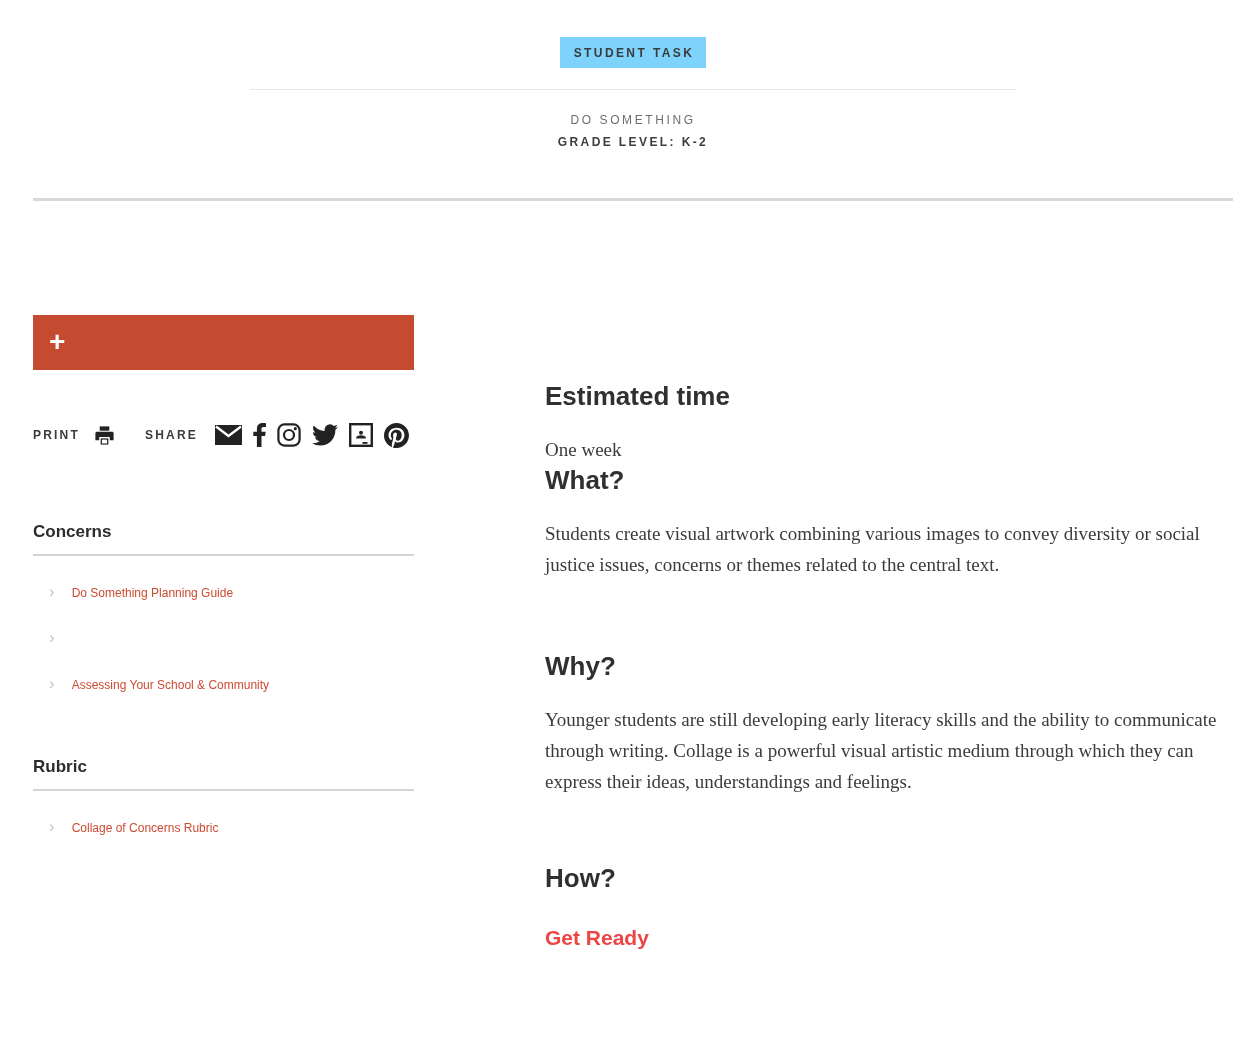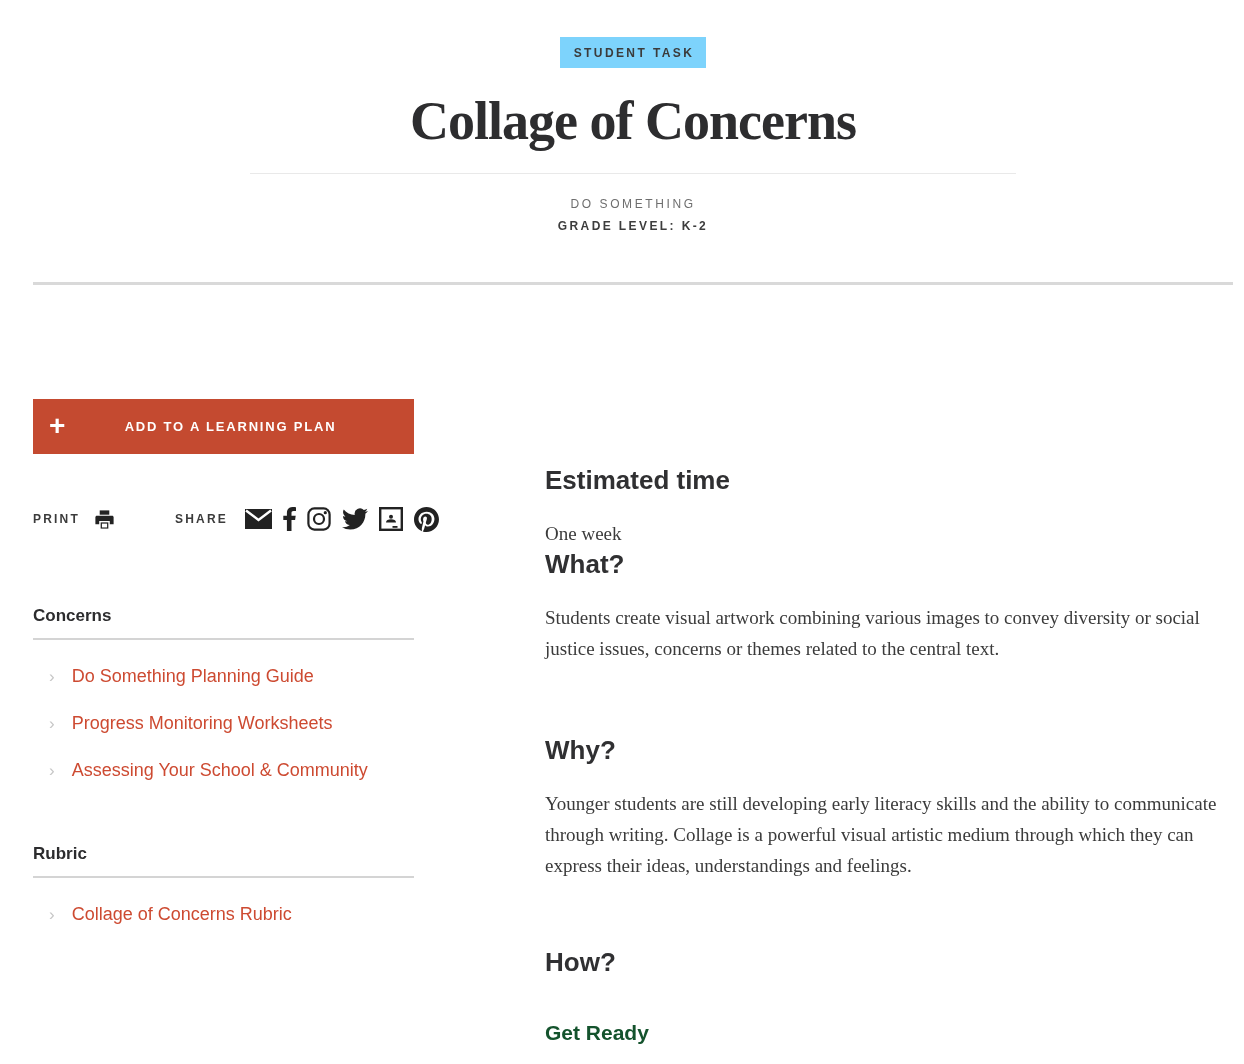--- a/index.html
+++ b/index.html
@@ -54,66 +54,64 @@
     letter-spacing:1.8px; text-transform:uppercase; padding-left:14px;
   }
   .print-share { display:flex; align-items:center; margin-top:51px; height:28px; }
   .tiny-label {
     font-size:12px; font-weight:bold; letter-spacing:2.2px;
     color:#3b3b3b; text-transform:uppercase;
   }
   .icon { display:inline-flex; align-items:center; justify-content:center; cursor:pointer; }
   .icon svg { display:block; }
   .print-icon { margin-left:13px; }
-  .share-label { margin-left:59px; }
+  .share-label { margin-left:29px; }
   .share-icons { display:flex; align-items:center; margin-left:17px; gap:11px; }
 
   .side-section { margin-top:73px; }
   .side-section.second { margin-top:63px; }
   .side-heading { font-size:17px; font-weight:bold; color:#2c2c2e; }
   .side-rule { height:2px; background:#d4d4d4; margin-top:12px; }
   .side-links { list-style:none; }
   .side-links li { display:flex; align-items:baseline; margin-top:26px; }
   .chevron { color:#c6c6c6; font-size:17px; margin:0 17px 0 16px; flex-shrink:0; }
   .side-link {
-    color:#cd4a31; font-size:18px; text-decoration:none; cursor:pointer;
+    color:#cd4a31; font-size:12px; text-decoration:none; cursor:pointer;
   }
 
   
   .section h2 { font-size:26px; font-weight:bold; color:#303032; }
   .section p {
     margin-top:22px; font-family:"Liberation Serif", serif;
     font-size:19px; line-height:31px; color:#3b3b3b;
   }
   .sec-estimated { margin-top:66px; }
   .sec-why { margin-top:71px; }
   .sec-how { margin-top:66px; }
-  .section h3 { margin-top:43px; font-size:21px; font-weight:bold; color:#14532d; }
+  .section h3 { margin-top:32px; font-size:21px; font-weight:bold; color:#ef4444; }
 </style>
 </head>
 <body>
 
 <div class="page">
 
   <div class="header">
     <div class="badge">STUDENT TASK</div>
-    <h1 class="title">Collage of Concerns</h1>
     <div class="title-rule"></div>
     <div class="category">DO SOMETHING</div>
     <div class="grade">GRADE LEVEL: K-2</div>
     <div class="main-divider"></div>
   </div>
 
   <div class="content">
 
     <div class="sidebar">
 
       <div class="add-btn">
         <span class="plus">+</span>
-        <span class="btn-label">ADD TO A LEARNING PLAN</span>
       </div>
 
       <div class="print-share">
         <span class="tiny-label">PRINT</span>
         <span class="icon print-icon">
           <svg width="23" height="23" viewBox="0 0 24 24" fill="#222222">
             <rect x="7" y="2.5" width="10" height="4.5"></rect>
             <path d="M4 8h16c.8 0 1.5.7 1.5 1.5V17h-4v-3.5h-11V17h-4V9.5C2.5 8.7 3.2 8 4 8z"></path>
             <path d="M8 15h8v6.5H8z" fill="#222222"></path>
             <rect x="9.3" y="16.3" width="5.4" height="4" fill="#ffffff"></rect>
@@ -164,21 +162,20 @@
       <div class="side-section">
         <div class="side-heading">Concerns</div>
         <div class="side-rule"></div>
         <ul class="side-links">
           <li>
             <span class="chevron">›</span>
             <a class="side-link">Do Something Planning Guide</a>
           </li>
           <li>
             <span class="chevron">›</span>
-            <a class="side-link">Progress Monitoring Worksheets</a>
           </li>
           <li>
             <span class="chevron">›</span>
             <a class="side-link">Assessing Your School &amp; Community</a>
           </li>
         </ul>
       </div>
 
       <div class="side-section second">
         <div class="side-heading">Rubric</div>

